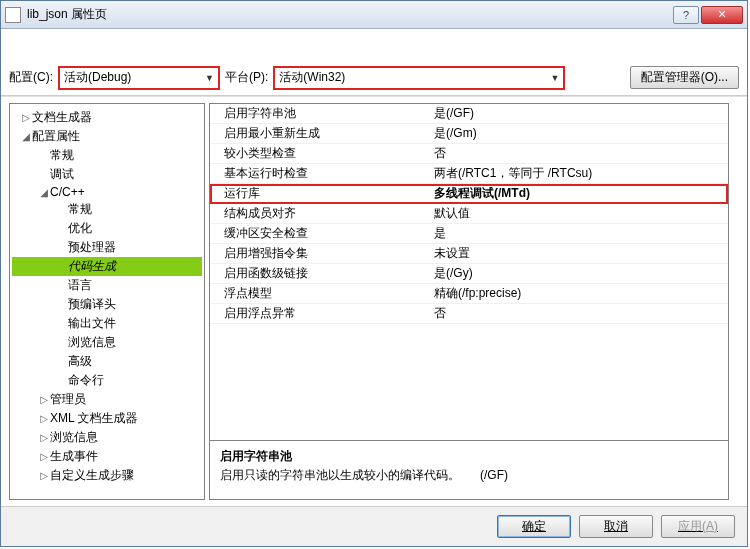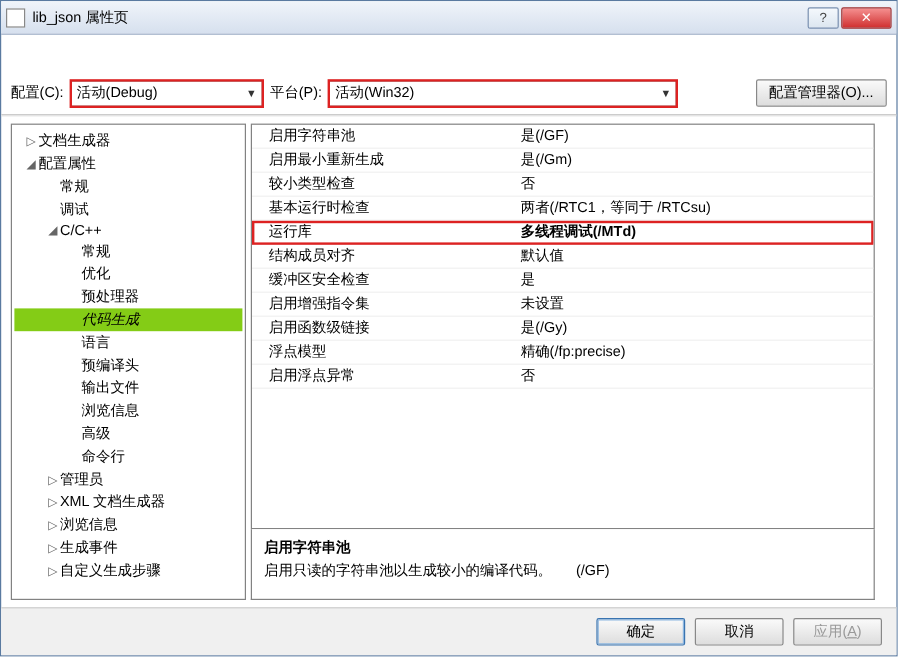--- a/index.html
+++ b/index.html
@@ -28,21 +28,21 @@
 .tree-spacer { display: inline-block; }
 .right-pane { flex: 1; display: flex; flex-direction: column; margin: 6px 18px 6px 4px; }
 .prop-grid { flex: 1; border: 1px solid #828282; background: #fff; overflow: auto; }
 .prop-row { display: flex; height: 20px; align-items: center; border-bottom: 1px solid #f0f0f0; }
 .prop-name { width: 220px; padding-left: 14px; }
 .prop-val { flex: 1; padding-left: 4px; }
 .prop-row.hl { outline: 2px solid #d22; outline-offset: -2px; }
 .prop-row.hl .prop-val { font-weight: bold; }
 .desc-box { border: 1px solid #828282; border-top: none; background: #fff; padding: 6px 10px 14px; line-height: 1.6; }
 .desc-box b { font-weight: bold; }
-.footer { height: 40px; display: flex; align-items: center; justify-content: flex-end; gap: 8px; padding: 0 12px; border-top: 1px solid #ccc; background: #f0f0f0; }
+.footer { height: 40px; display: flex; align-items: center; justify-content: flex-end; gap: 8px; padding: 0 12px; border-top: 1px solid #ccc; background: #f0f0f0; text-decoration: underline; }
 .footer .btn { min-width: 74px; justify-content: center; }
 .btn.primary { border-color: #3a74b0; box-shadow: 0 0 0 1px #8cb6e0 inset; }
 .btn.disabled { color: #999; }
 .hotkey { text-decoration: underline; }
 </style>
 </head>
 <body>
 
 <div class="window">
   <div class="titlebar">

